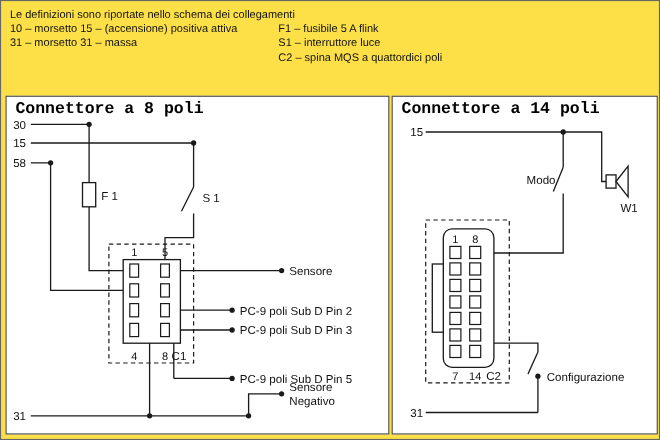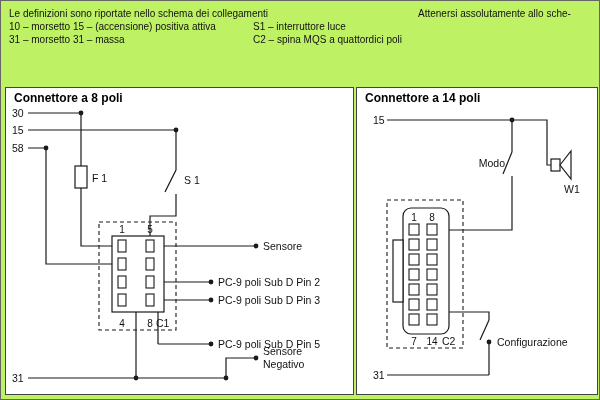--- a/index.html
+++ b/index.html
@@ -1,51 +1,51 @@
 <!DOCTYPE html>
 <html><head>
 <meta charset="utf-8">
 <style>
   html,body{margin:0;padding:0;background:#fff;}
-  .page{position:relative;width:598px;height:398px;border:1px solid #666;background:#bef264;
+  .page{position:relative;width:598px;height:398px;border:1px solid #666;background:#fde047;
         font-family:"Liberation Sans",sans-serif;color:#111;overflow:hidden;}
   .col{position:absolute;top:6px;}
   .col1{left:8px}
   .col2{left:252px;padding-top:13px}
   .col3{left:417px}
   .lg{font-size:10px;line-height:13px;white-space:nowrap;color:#111;}
   .panel{position:absolute;top:86px;border:1px solid #444;background:#fff;}
   .panel-left{left:4px;width:347px;height:306px;}
   .panel-right{left:355px;width:240px;height:306px;}
-  .ptitle{position:absolute;top:3px;left:8px;font-size:12px;font-weight:bold;color:#000;white-space:nowrap;}
+  .ptitle{position:absolute;top:3px;left:8px;font-size:15px;font-weight:bold;color:#000;white-space:nowrap;font-family:Liberation Mono, monospace;}
   svg{position:absolute;left:0;top:0;}
   .w{stroke:#1a1a1a;stroke-width:1.2;fill:none;}
   .dash{stroke:#1a1a1a;stroke-width:1.1;fill:none;stroke-dasharray:4 3;}
   .pin{fill:#fff;stroke:#1a1a1a;stroke-width:1.1;}
   .comp{fill:#fff;stroke:#1a1a1a;stroke-width:1.2;}
   .dot{fill:#1a1a1a;stroke:none;}
   text{font-family:"Liberation Sans",sans-serif;font-size:10.5px;fill:#111;}
   text.num{font-size:10px;}
 </style>
 </head>
 <body>
 
 <div class="page">
 
   <div class="col col1">
     <div class="lg">Le definizioni sono riportate nello schema dei collegamenti</div>
     <div class="lg">10 – morsetto 15 – (accensione) positiva attiva</div>
     <div class="lg">31 – morsetto 31 – massa</div>
   </div>
   <div class="col col2">
+    <div class="lg">F1 – fusibile 5 A flink</div>
     <div class="lg">S1 – interruttore luce</div>
     <div class="lg">C2 – spina MQS a quattordici poli</div>
   </div>
   <div class="col col3">
-    <div class="lg">Attenersi assolutamente allo sche-</div>
   </div>
 
   <div class="panel panel-left">
     <div class="ptitle">Connettore a 8 poli</div>
     <svg width="347" height="306" viewBox="0 0 347 306">
 
       <path class="w" d="M22 25 H75 V78 M75 100 V158 H106"></path>
       <path class="w" d="M22 42 H170 V82 M170 106 V128 H144 V148"></path>
       <path class="w" d="M22 60 H40 V176 H106"></path>
       <path class="w" d="M22 290 H220"></path>

